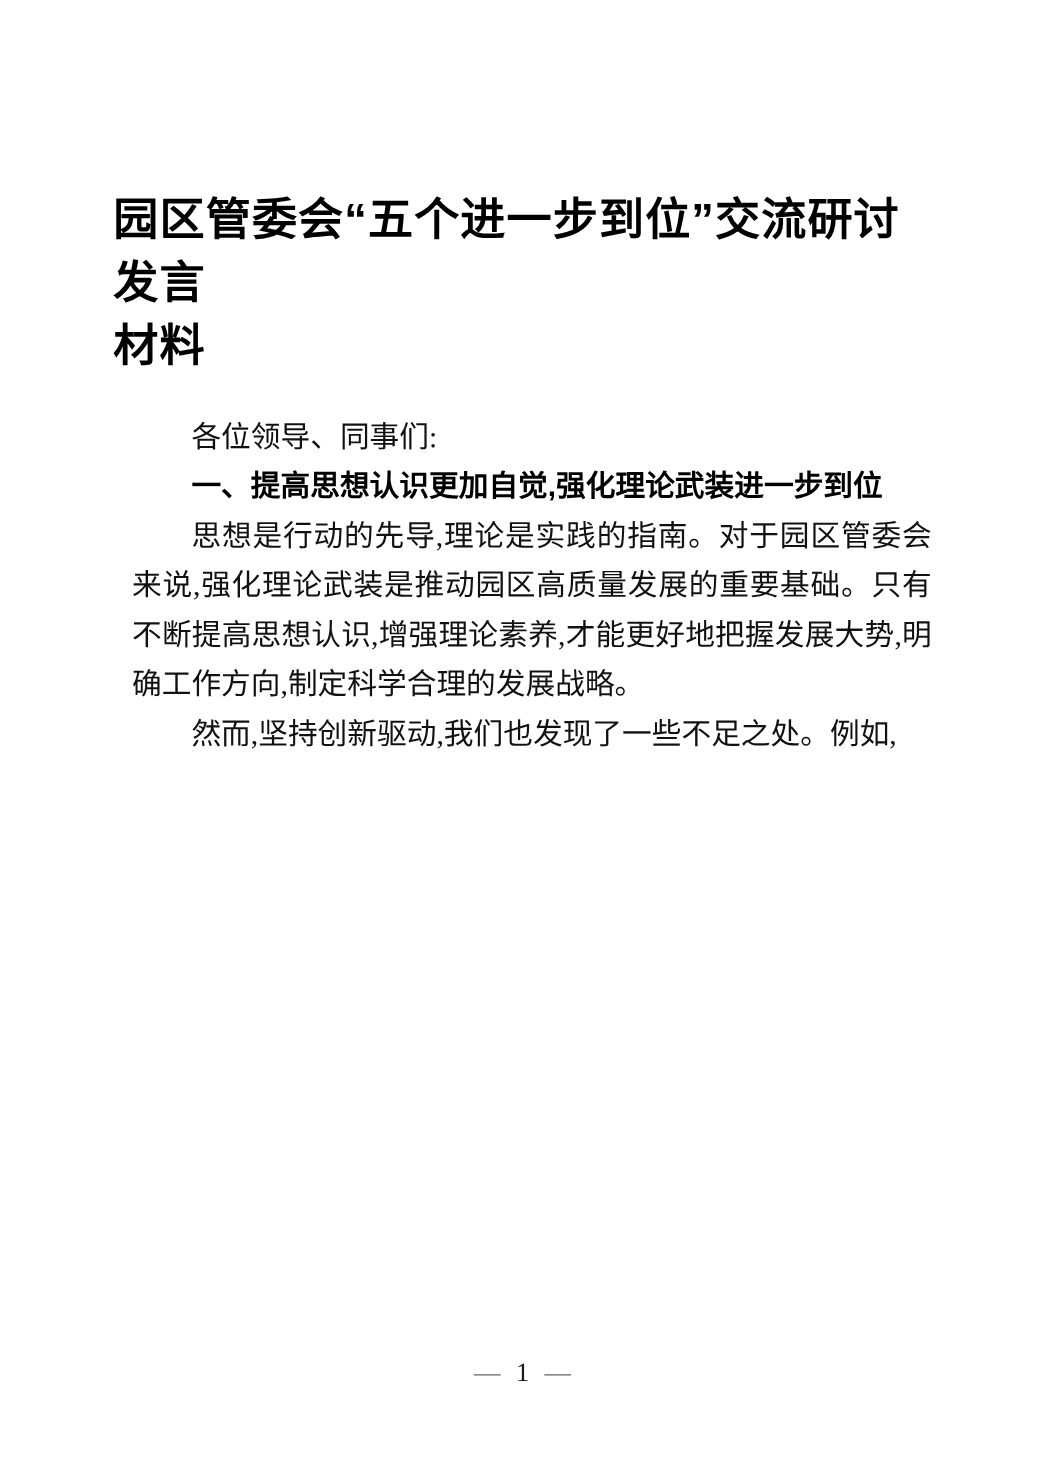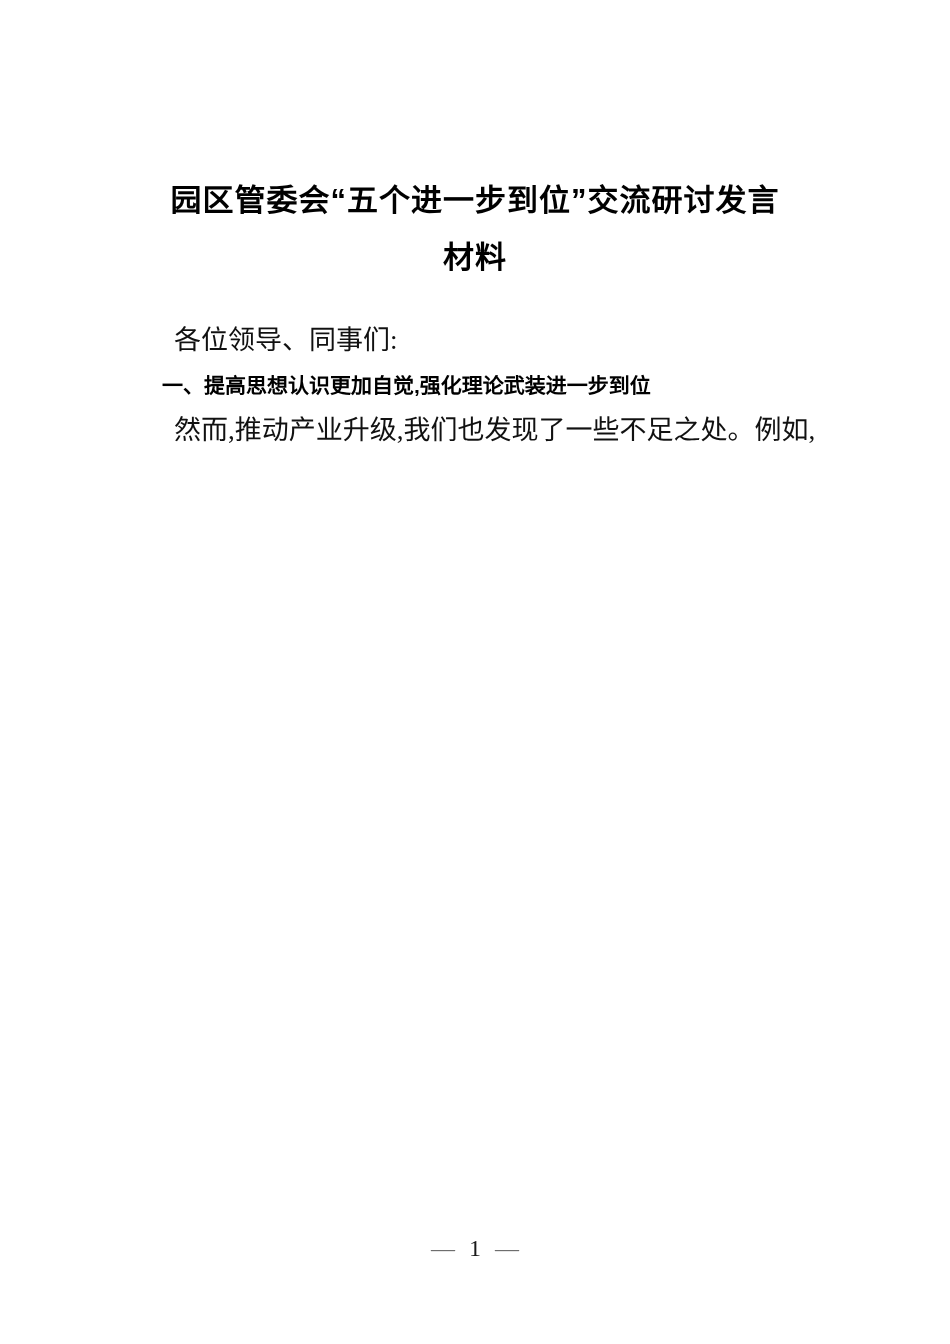--- a/index.html
+++ b/index.html
@@ -17,24 +17,23 @@
     color: #000000;
   }
   .content {
     position: absolute;
     left: 103px;
     width: 744px;
     top: 0;
   }
   .doc-title {
     margin: 172px 0 0 0;
-    text-align: center;
     font-family: "Liberation Sans", "DejaVu Sans", sans-serif;
     font-weight: bold;
-    font-size: 31px;
+    font-size: 41px;
     line-height: 57px;
     color: #000000;
     letter-spacing: 1px;
   }
   .doc-title .title-line {
     display: block;
   }
   .body-text {
     margin-top: 32px;
     font-family: "Liberation Serif", "DejaVu Serif", serif;
@@ -47,21 +46,21 @@
   }
   .body-text p {
     margin: 0;
     text-indent: 2em;
   }
   .section-heading {
     margin: 0;
     text-indent: 2em;
     font-family: "Liberation Sans", "DejaVu Sans", sans-serif;
     font-weight: bold;
-    font-size: 21px;
+    font-size: 27px;
     line-height: 45px;
     color: #000000;
   }
   .footer {
     position: absolute;
     left: 0;
     top: 1232px;
     width: 100%;
     text-align: center;
     font-family: "Liberation Serif", "DejaVu Serif", serif;
@@ -87,22 +86,23 @@
       <span class="title-line">园区管委会“五个进一步到位”交流研讨发言</span>
       <span class="title-line">材料</span>
     </h1>
 
     <div class="body-text">
       <p>各位领导、同事们:</p>
 
 
       <h2 class="section-heading">一、提高思想认识更加自觉,强化理论武装进一步到位</h2>
 
+      <p>思想是行动的先导,理论是实践的指南。对于园区管委会来说,强化理论武装是推动园区高质量发展的重要基础。只有不断提高思想认识,增强理论素养,才能更好地把握发展大势,明确工作方向,制定科学合理的发展战略。</p>
 
 
-      <p>然而,推动产业升级,我们也发现了一些不足之处。例如,</p>
+      <p>然而,坚持创新驱动,我们也发现了一些不足之处。例如,</p>
     </div>
   </div>
 
   <div class="footer">
     <span class="dash">—</span><span class="page-num">1</span><span class="dash">—</span>
   </div>
 </div>
 
 </body></html>

